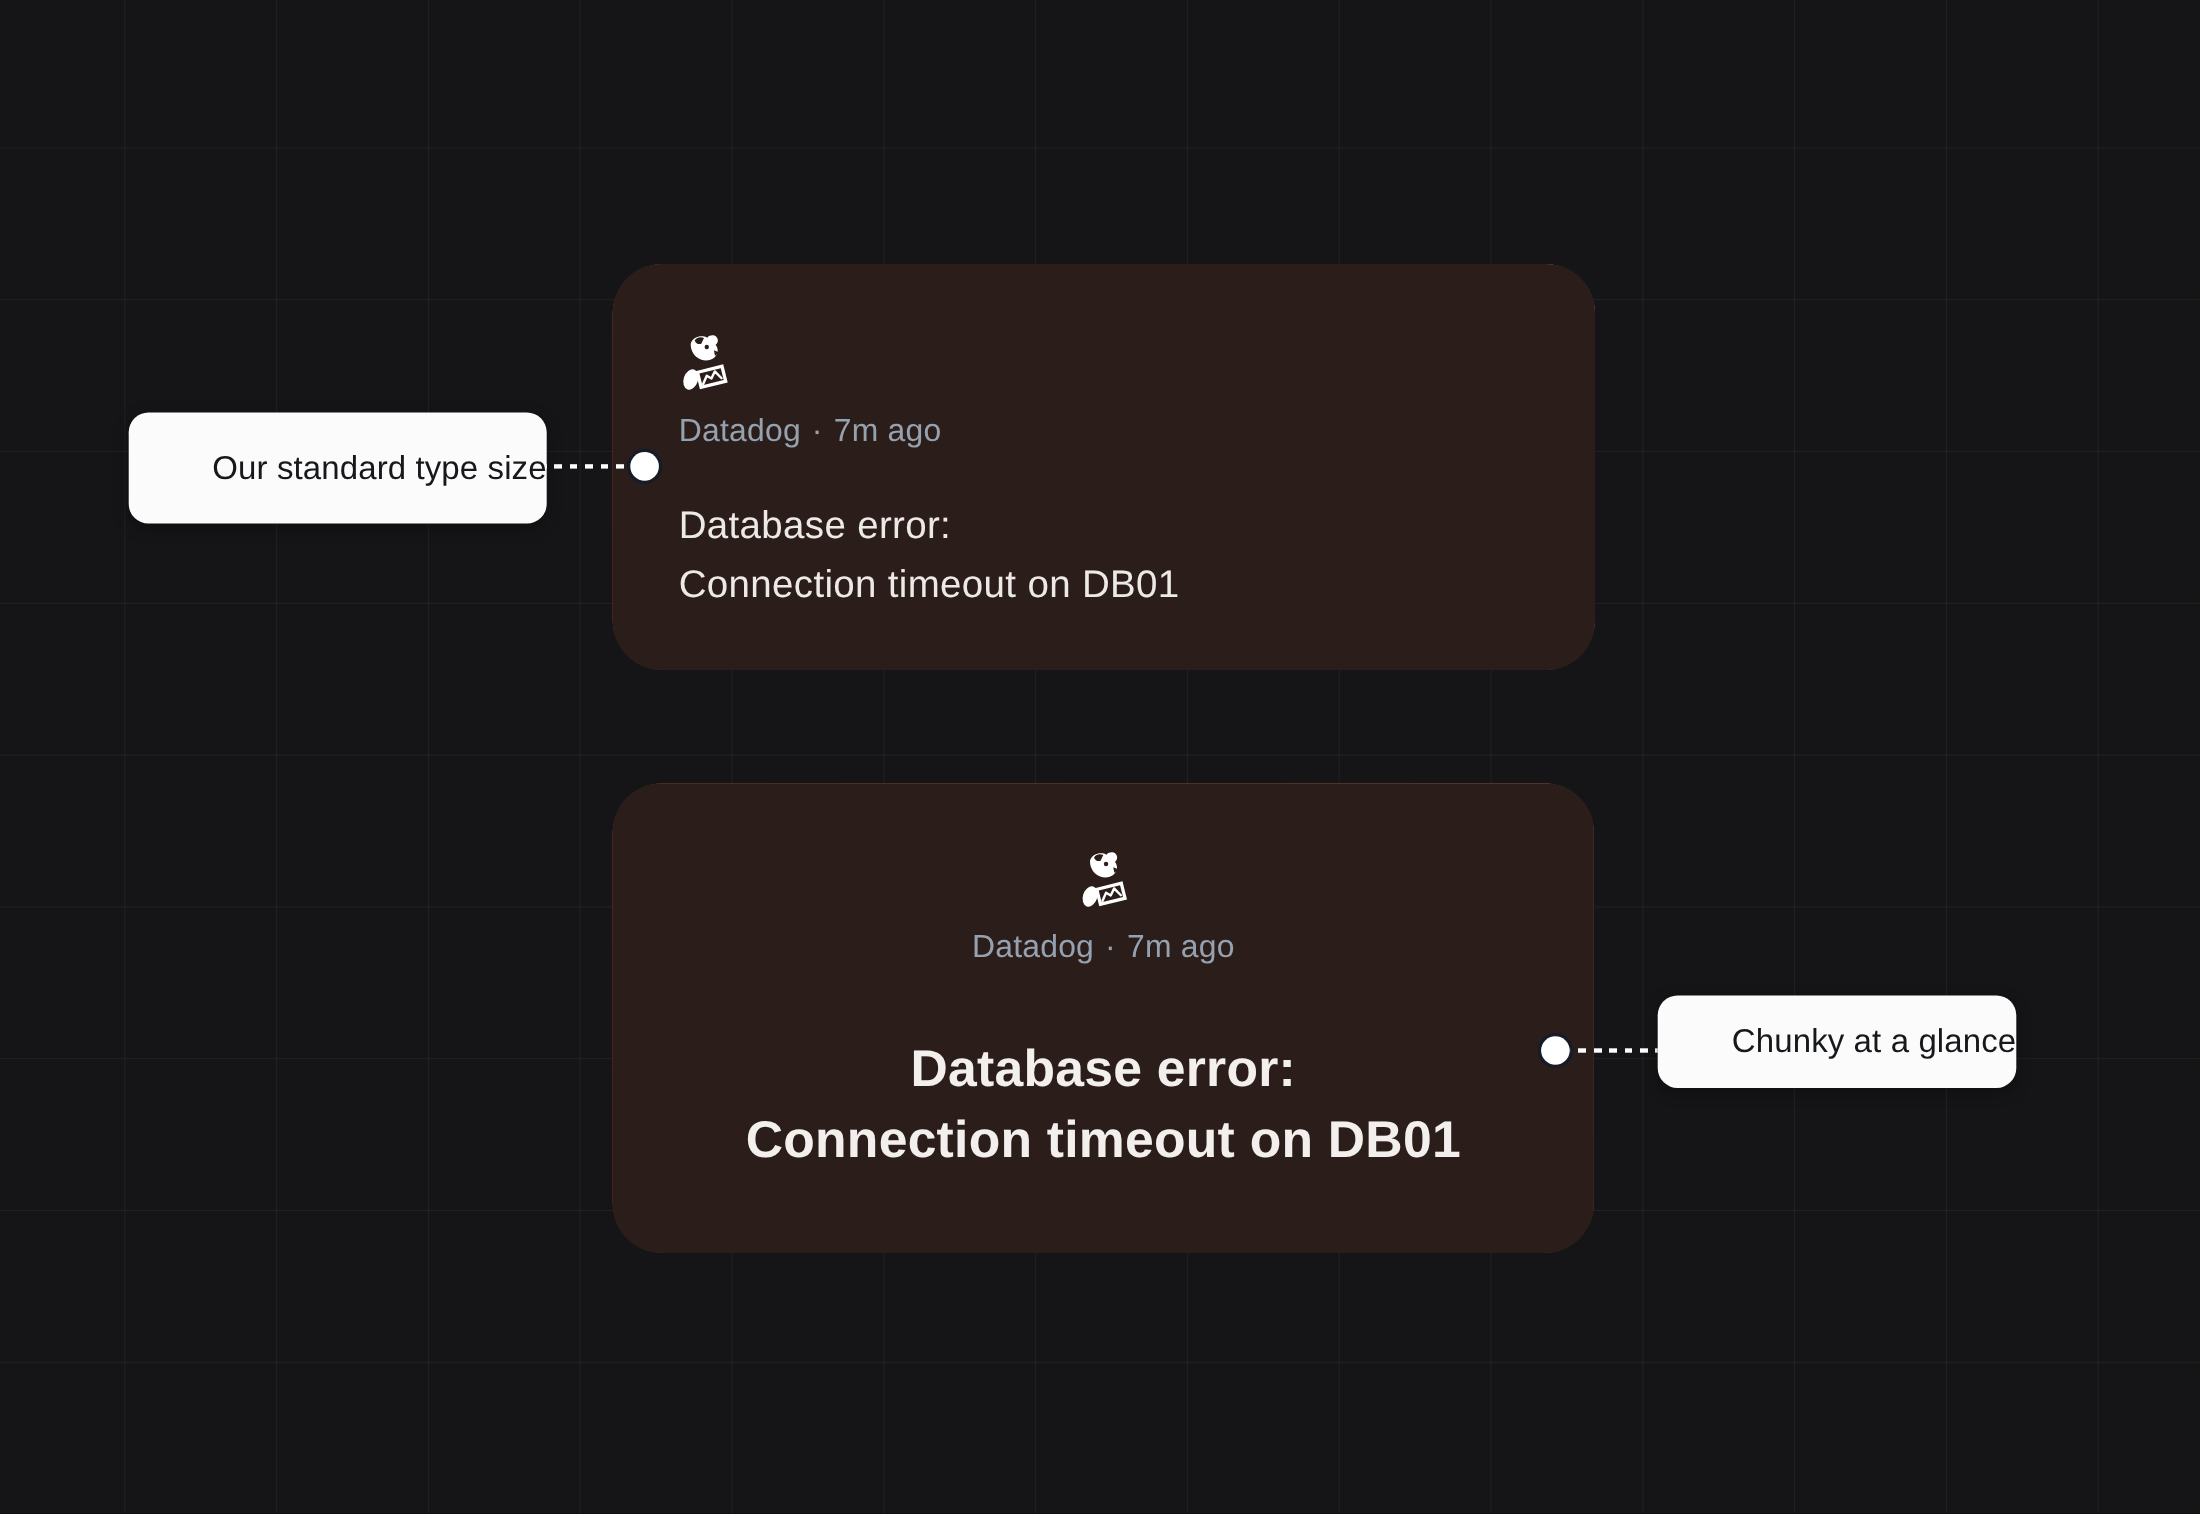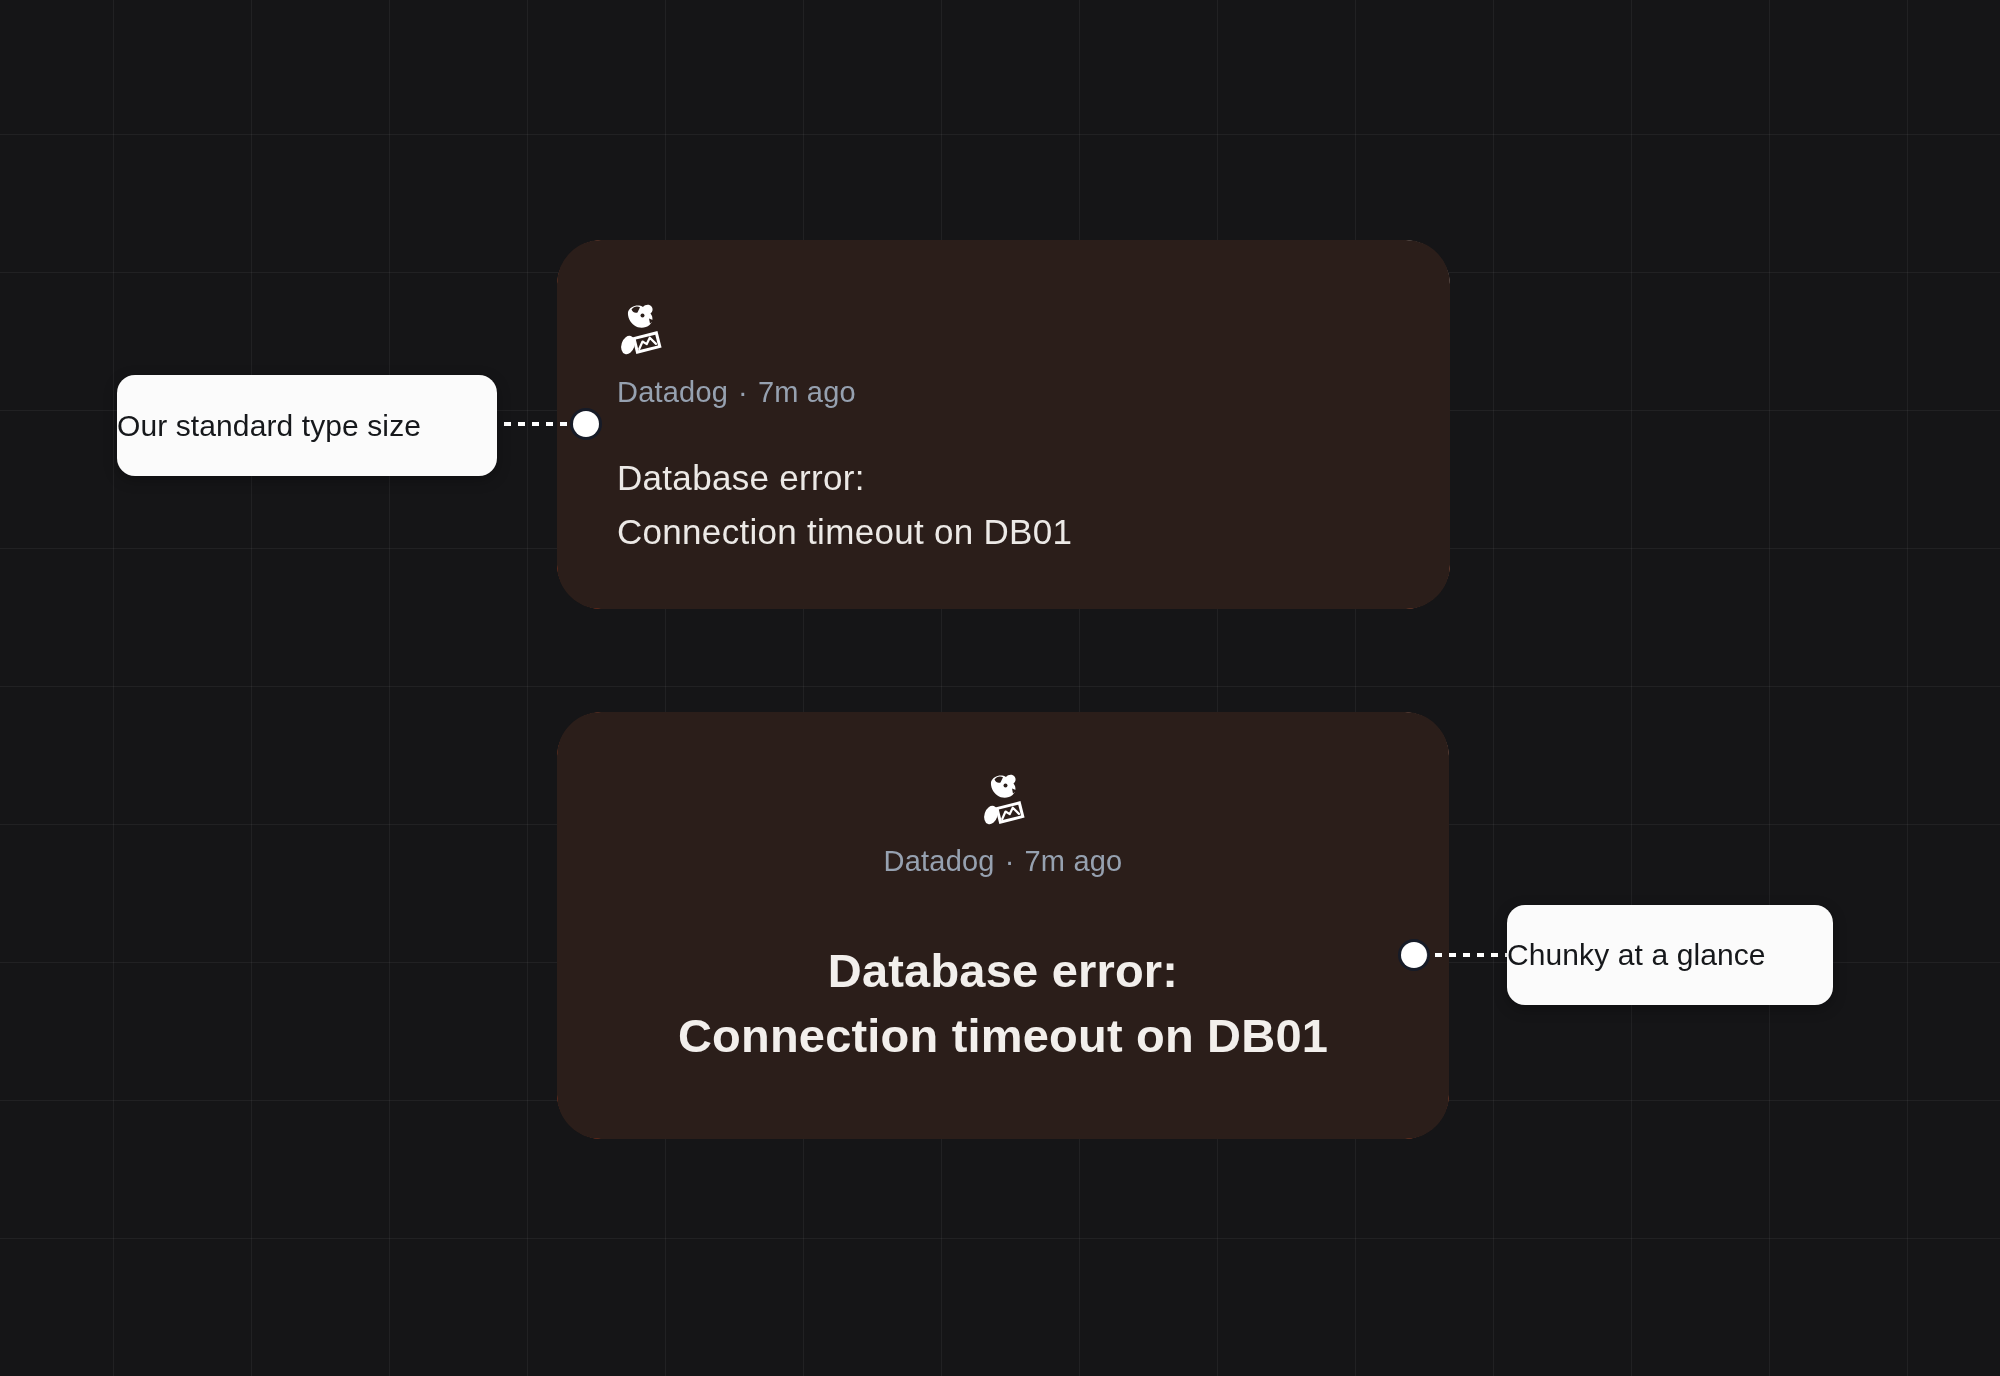--- a/index.html
+++ b/index.html
@@ -50,26 +50,26 @@
   .msg-chunky{
     margin-top:62px;
     color:#f2efec;font-size:47px;line-height:65px;font-weight:700;letter-spacing:.2px;
     text-align:center;
   }
 
   
   .callout{
     position:absolute;z-index:6;
     background:#fbfbfb;border-radius:18px;
-    display:flex;align-items:center;justify-content:flex-start;
+    display:flex;align-items:center;justify-content:flex-end;
     color:#16181b;font-size:30px;letter-spacing:.1px;
     box-shadow:0 4px 14px rgba(0,0,0,0.28);
   }
   .callout-standard{left:117px;top:375px;width:380px;height:101px;}
-  .callout-chunky{left:1507px;top:905px;width:326px;height:100px;}
+  .callout-chunky{left:1507px;top:905px;width:326px;height:84px;}
 
   
   .dotline{
     position:absolute;z-index:5;height:4px;
     background-image:repeating-linear-gradient(to right,#ffffff 0 7px,transparent 7px 14px);
   }
   .dotline-standard{left:490px;top:422px;width:88px;}
   .dotline-chunky{left:1421px;top:953px;width:86px;}
   .pin{
     position:absolute;z-index:6;width:26px;height:26px;border-radius:50%;

